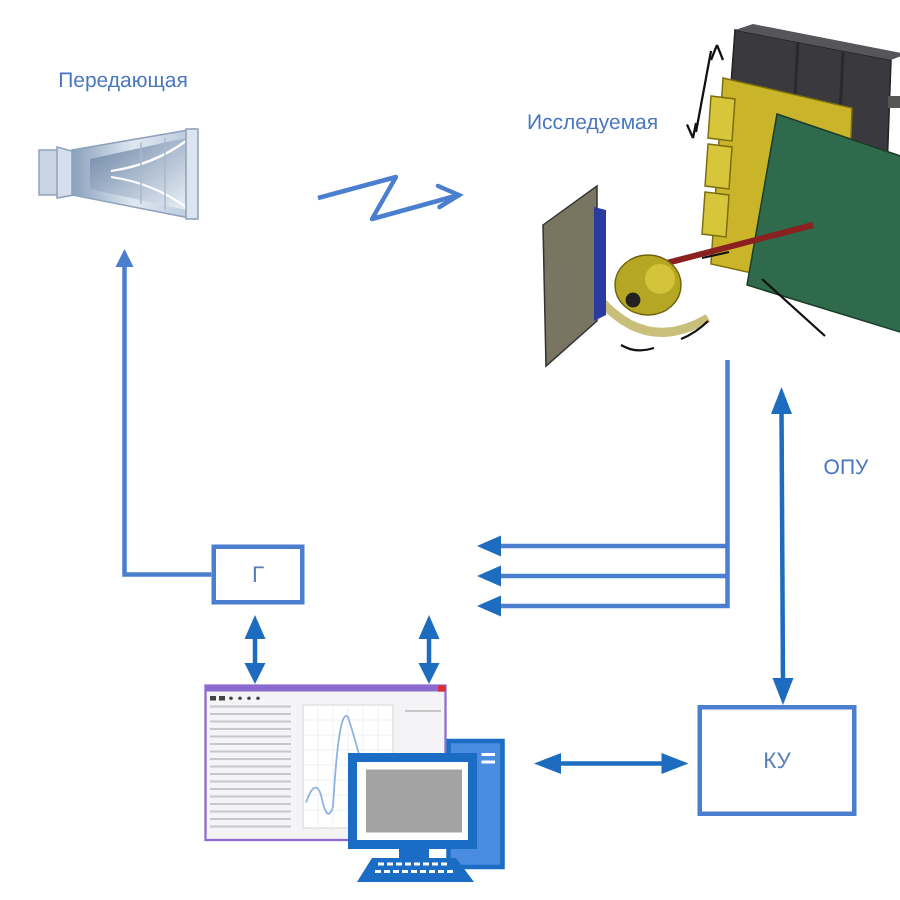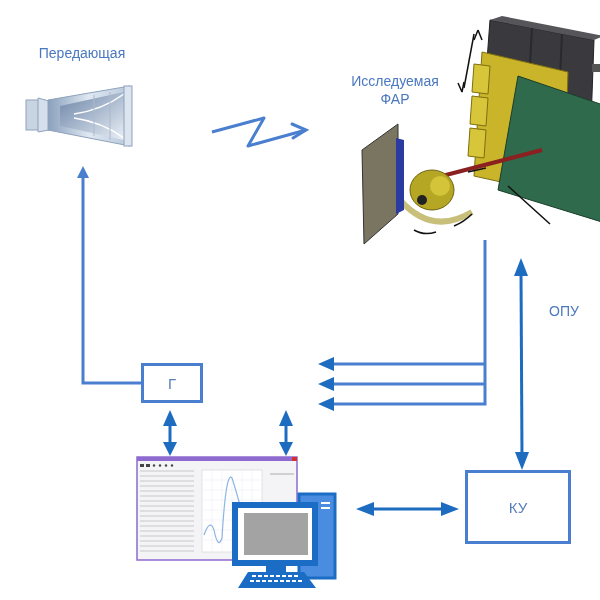--- a/index.html
+++ b/index.html
@@ -197,21 +197,20 @@
           <rect x="286" y="580" width="4" height="2"></rect>
       </g>
     </g>
   </svg>
 
   <div class="label" style="left:0px; top:44px; width:140px;">
     <div>Передающая</div>
   </div>
   <div class="label" style="left:318px; top:44px; width:130px;margin-top:28px;">
     <div>Исследуемая</div>
-    <div>ФАР</div>
   </div>
   <div class="label" style="left:524px; top:302px; width:56px;">ОПУ</div>
 
   <div class="box" style="left:129px; top:363px; width:62px; height:40px;">
     <span>Г</span>
   </div>
   <div class="box" style="left:453px; top:470px; width:106px; height:74px;text-align:right;">
     <span>КУ</span>
   </div>
 </div>

